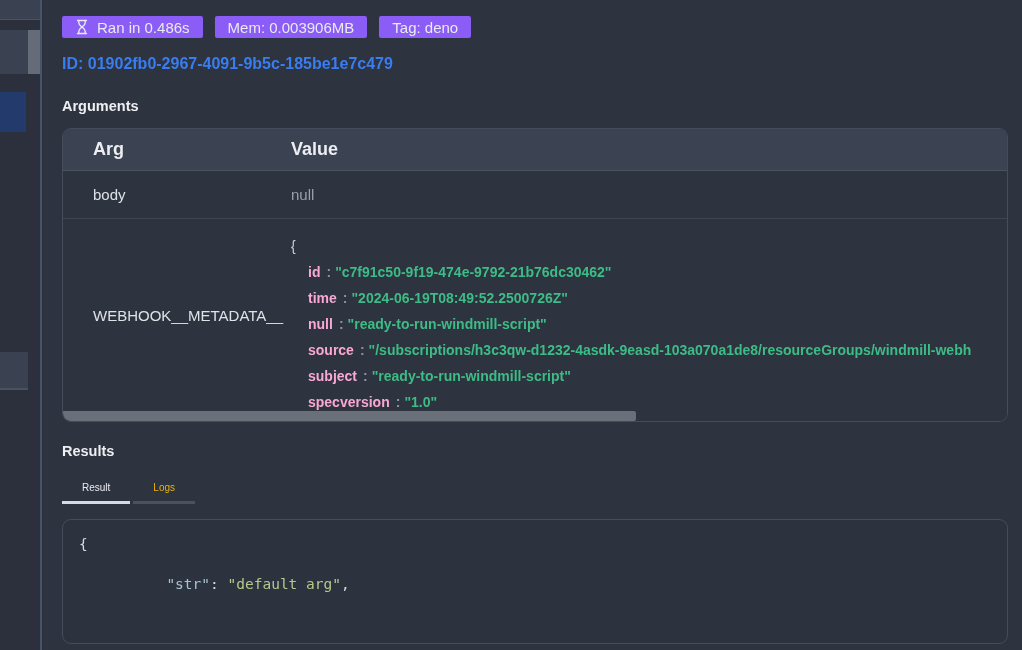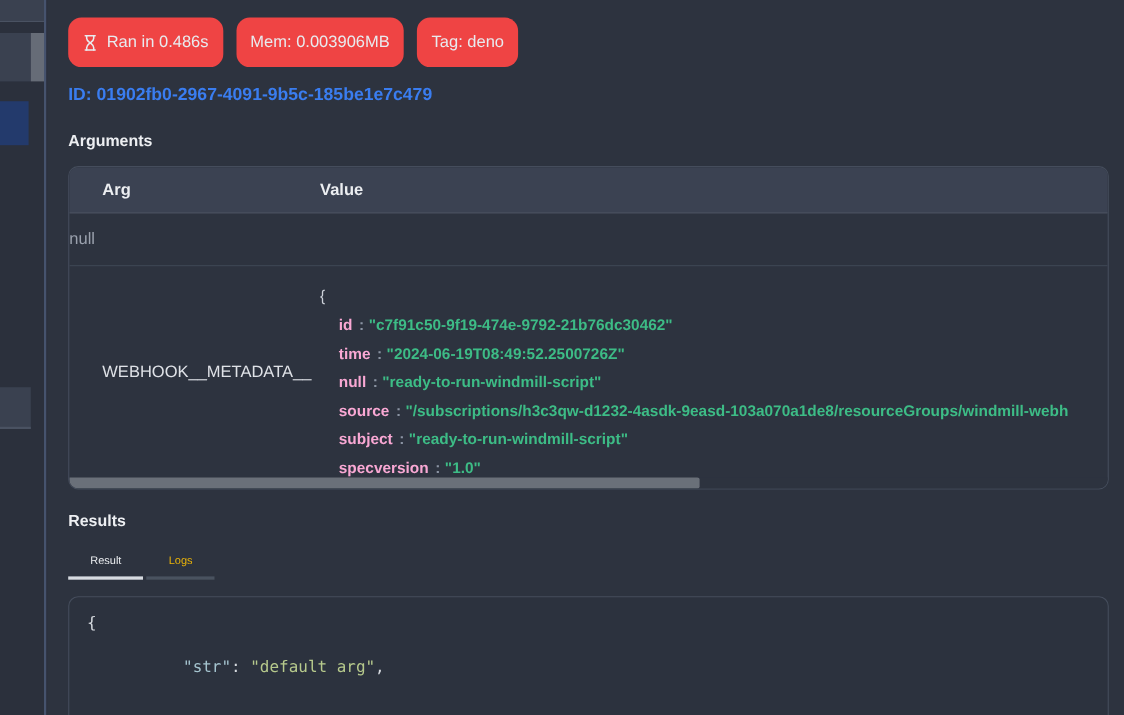--- a/index.html
+++ b/index.html
@@ -24,22 +24,22 @@
   .sb-scroll-thumb { position: absolute; left: 28px; top: 30px; width: 12px; height: 44px; background: #666c77; }
   .sb-block-blue   { position: absolute; left: 0; top: 92px; width: 26px; height: 40px; background: #233a6c; }
   .sb-block-4      { position: absolute; left: 0; top: 352px; width: 28px; height: 38px; background: #3a4150; border-bottom: 2px solid #4a5262; }
 
   
   .content { position: absolute; left: 62px; top: 0; width: 946px; }
 
   .badges { display: flex; gap: 12px; margin-top: 16px; }
   .badge {
     display: inline-flex; align-items: center; gap: 8px;
-    background: #ef4444; border-radius: 12px;
-    padding: 5px 13px; height: 45px;
+    background: #8b5cf6; border-radius: 2px;
+    padding: 5px 13px; height: 22px;
     font-size: 15px; color: #e8ebef; white-space: nowrap;
   }
   .badge svg { display: block; }
 
   .id-line { margin-top: 17px; font-size: 16px; color: #3a7df0; }
   .id-label { font-weight: 700; }
   .id-value { font-weight: 700; }
 
   .section-heading { margin-top: 25px; font-size: 14.5px; font-weight: 700; color: #edeff2; }
 
@@ -49,21 +49,21 @@
     width: 946px;
     border: 1px solid #454d5c;
     border-radius: 9px;
     overflow: hidden;
     background: #2d333f;
   }
   .t-row { display: flex; }
   .t-col1 { width: 228px; flex: none; padding-left: 30px; display: flex; align-items: center; }
   .t-col2 { flex: 1; min-width: 0; display: flex; align-items: center; }
   .t-head { height: 42px; background: #3b4252; border-bottom: 1px solid #4a5260; }
-  .t-head .t-col1, .t-head .t-col2 { font-size: 15px; font-weight: 700; color: #eceef1; }
+  .t-head .t-col1, .t-head .t-col2 { font-size: 18px; font-weight: 700; color: #eceef1; }
   .row-body { height: 48px; border-bottom: 1px solid #3e4654; }
   .cell-arg { font-size: 15px; color: #dfe2e7; }
   .cell-null { font-size: 15px; color: #9aa1ad; }
   .row-webhook { height: 192px; }
   .row-webhook .t-col2 { align-items: flex-start; }
 
   
   .json-viewer { padding-top: 14px; font-size: 14px; line-height: 26px; width: 100%; overflow: hidden; }
   .jv-line { white-space: nowrap; overflow: hidden; }
   .jv-brace { color: #ccd1d9; font-weight: 400; }
@@ -141,20 +141,21 @@
 
   <div class="section-heading">Arguments</div>
 
   <div class="args-table">
     <div class="t-row t-head">
       <div class="t-col1">Arg</div>
       <div class="t-col2">Value</div>
     </div>
 
     <div class="t-row row-body">
+      <div class="t-col1 cell-arg">body</div>
       <div class="t-col2 cell-null">null</div>
     </div>
 
     <div class="t-row row-webhook">
       <div class="t-col1 cell-arg">WEBHOOK__METADATA__</div>
       <div class="t-col2">
         <div class="json-viewer">
           <div class="jv-line jv-brace">{</div>
           <div class="jv-line jv-entry">
             <span class="jv-key">id</span><span class="jv-sep">:</span><span class="jv-val">"c7f91c50-9f19-474e-9792-21b76dc30462"</span>

